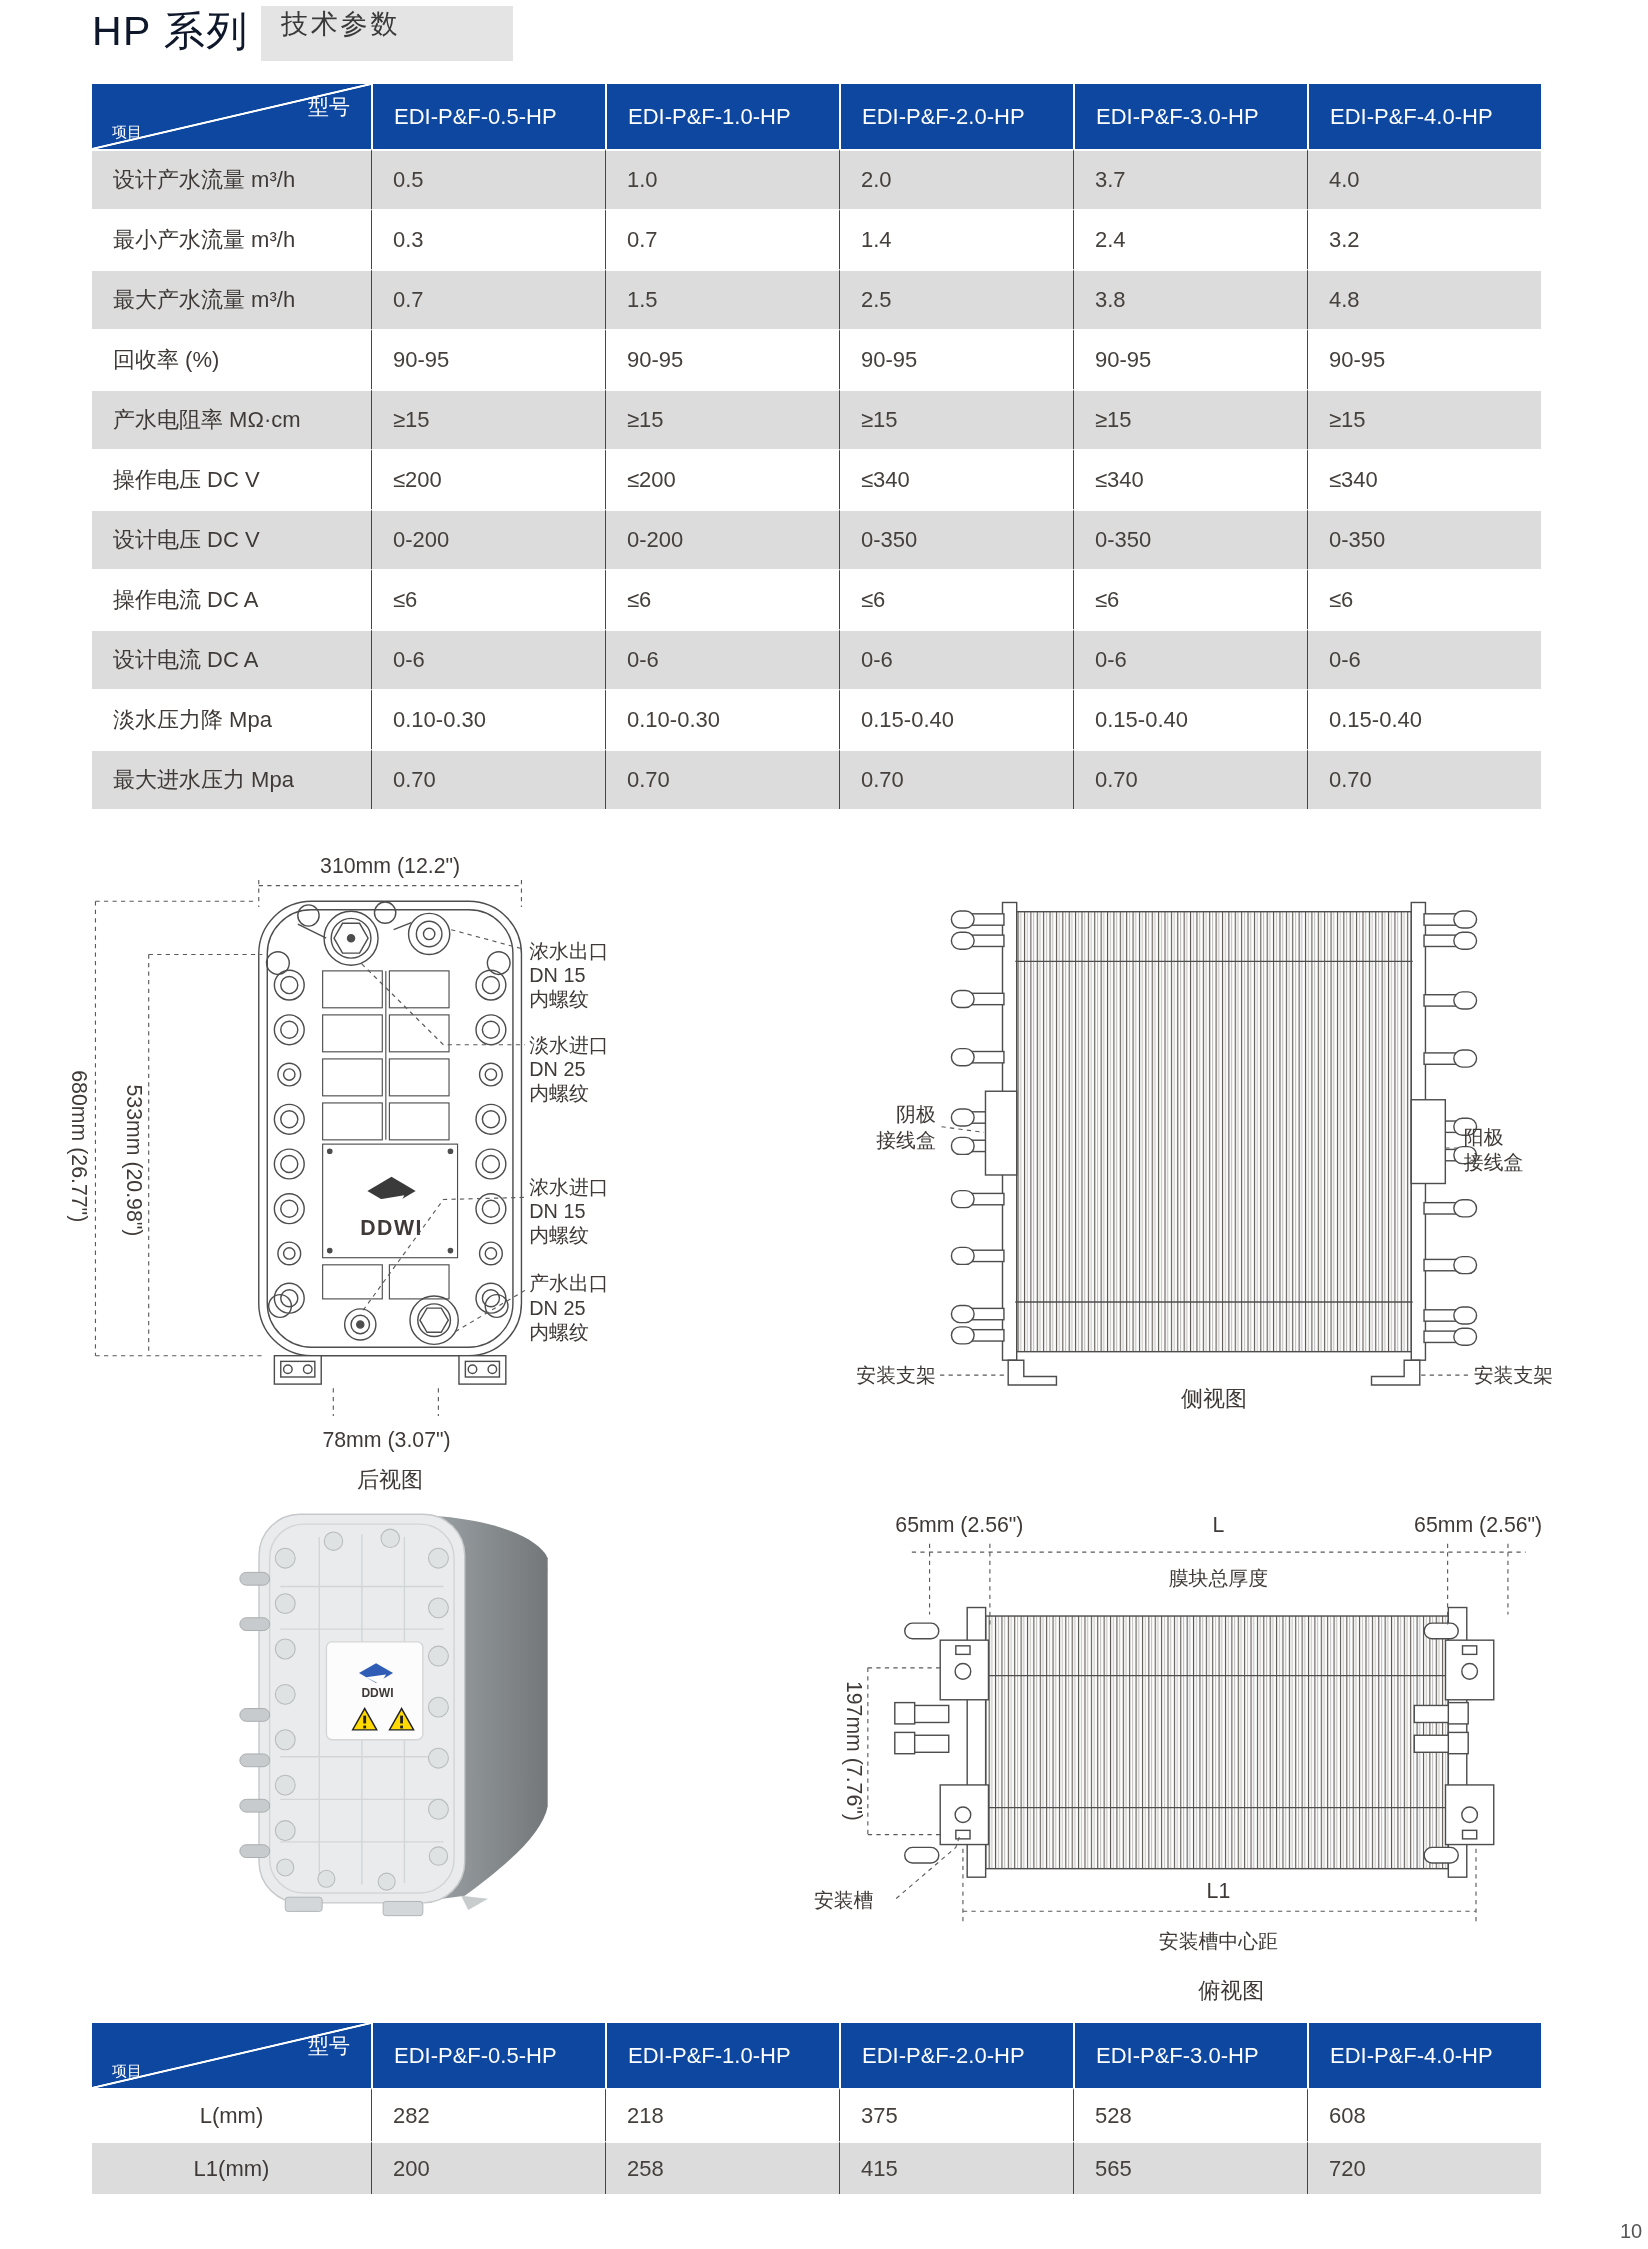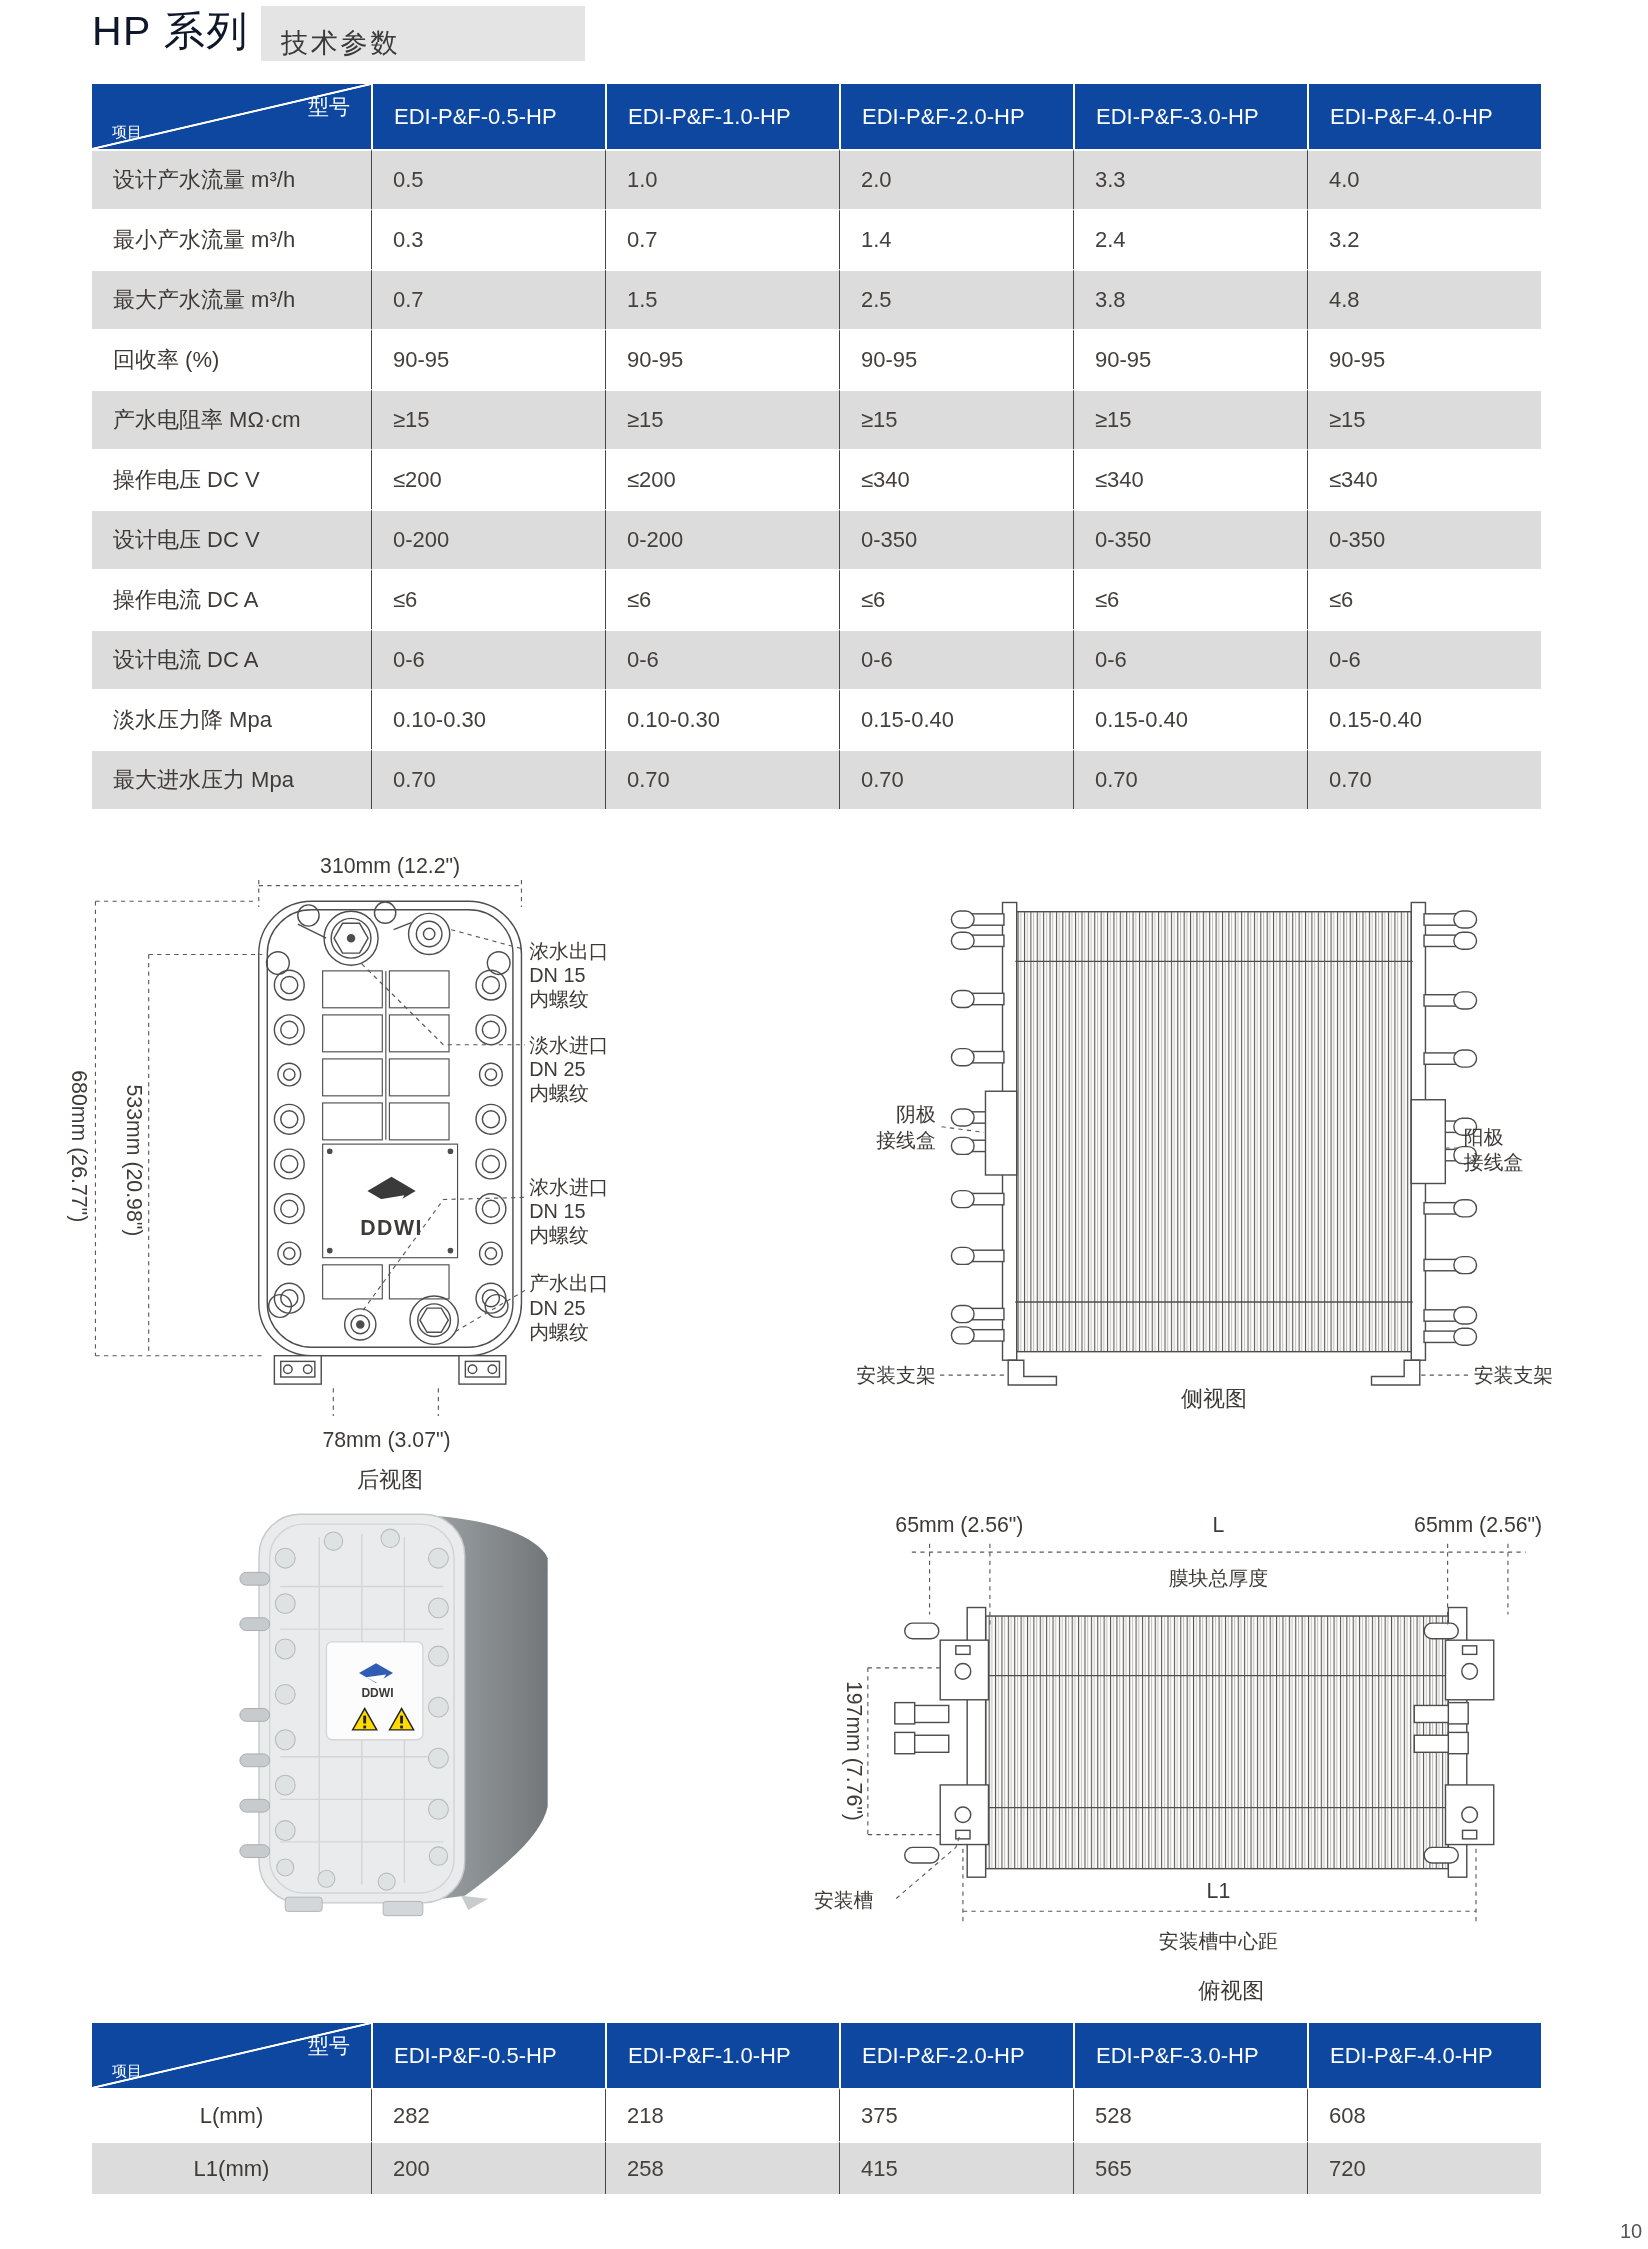--- a/index.html
+++ b/index.html
@@ -7,22 +7,22 @@
     width:1649px;height:2250px;position:relative;background:#ffffff;
     font-family:"Liberation Sans","DejaVu Sans",sans-serif;color:#3f3a37;
     overflow:hidden;
   }
   
   .page-title{
     position:absolute;left:92px;top:4.3px;font-size:41px;font-weight:normal;
     color:#0f172a;letter-spacing:1.4px;
   }
   .subtitle-box{
-    position:absolute;left:261px;top:5.7px;width:324px;height:55px;
-    background:#e4e4e4;display:flex;align-items:flex-end;
+    position:absolute;left:261px;top:5.7px;width:252px;height:55px;
+    background:#e4e4e4;display:flex;align-items:flex-start;
   }
   .subtitle-box span{font-size:27px;color:#3a3a3a;padding-left:20px;letter-spacing:2.8px;}
   
   .dtable{position:absolute;left:92px;display:grid;grid-template-columns:279px 234px 234px 234px 234px 234px;}
   .th{
     background:#0d47a0;color:#ffffff;height:65px;display:flex;align-items:center;
     font-size:22px;border-left:2.1px solid #ffffff;box-sizing:border-box;padding-left:21px;
   }
   .th-corner{
     background:#0d47a0;position:relative;height:65px;border-left:none;
@@ -64,21 +64,21 @@
   <div class="th">EDI-P&amp;F-0.5-HP</div>
   <div class="th">EDI-P&amp;F-1.0-HP</div>
   <div class="th">EDI-P&amp;F-2.0-HP</div>
   <div class="th">EDI-P&amp;F-3.0-HP</div>
   <div class="th">EDI-P&amp;F-4.0-HP</div>
 
   <div class="td gray label">设计产水流量 m³/h</div>
   <div class="td gray val">0.5</div>
   <div class="td gray val">1.0</div>
   <div class="td gray val">2.0</div>
-  <div class="td gray val">3.3</div>
+  <div class="td gray val">3.7</div>
   <div class="td gray val">4.0</div>
 
   <div class="td white label">最小产水流量 m³/h</div>
   <div class="td white val">0.3</div>
   <div class="td white val">0.7</div>
   <div class="td white val">1.4</div>
   <div class="td white val">2.4</div>
   <div class="td white val">3.2</div>
 
   <div class="td gray label">最大产水流量 m³/h</div>

